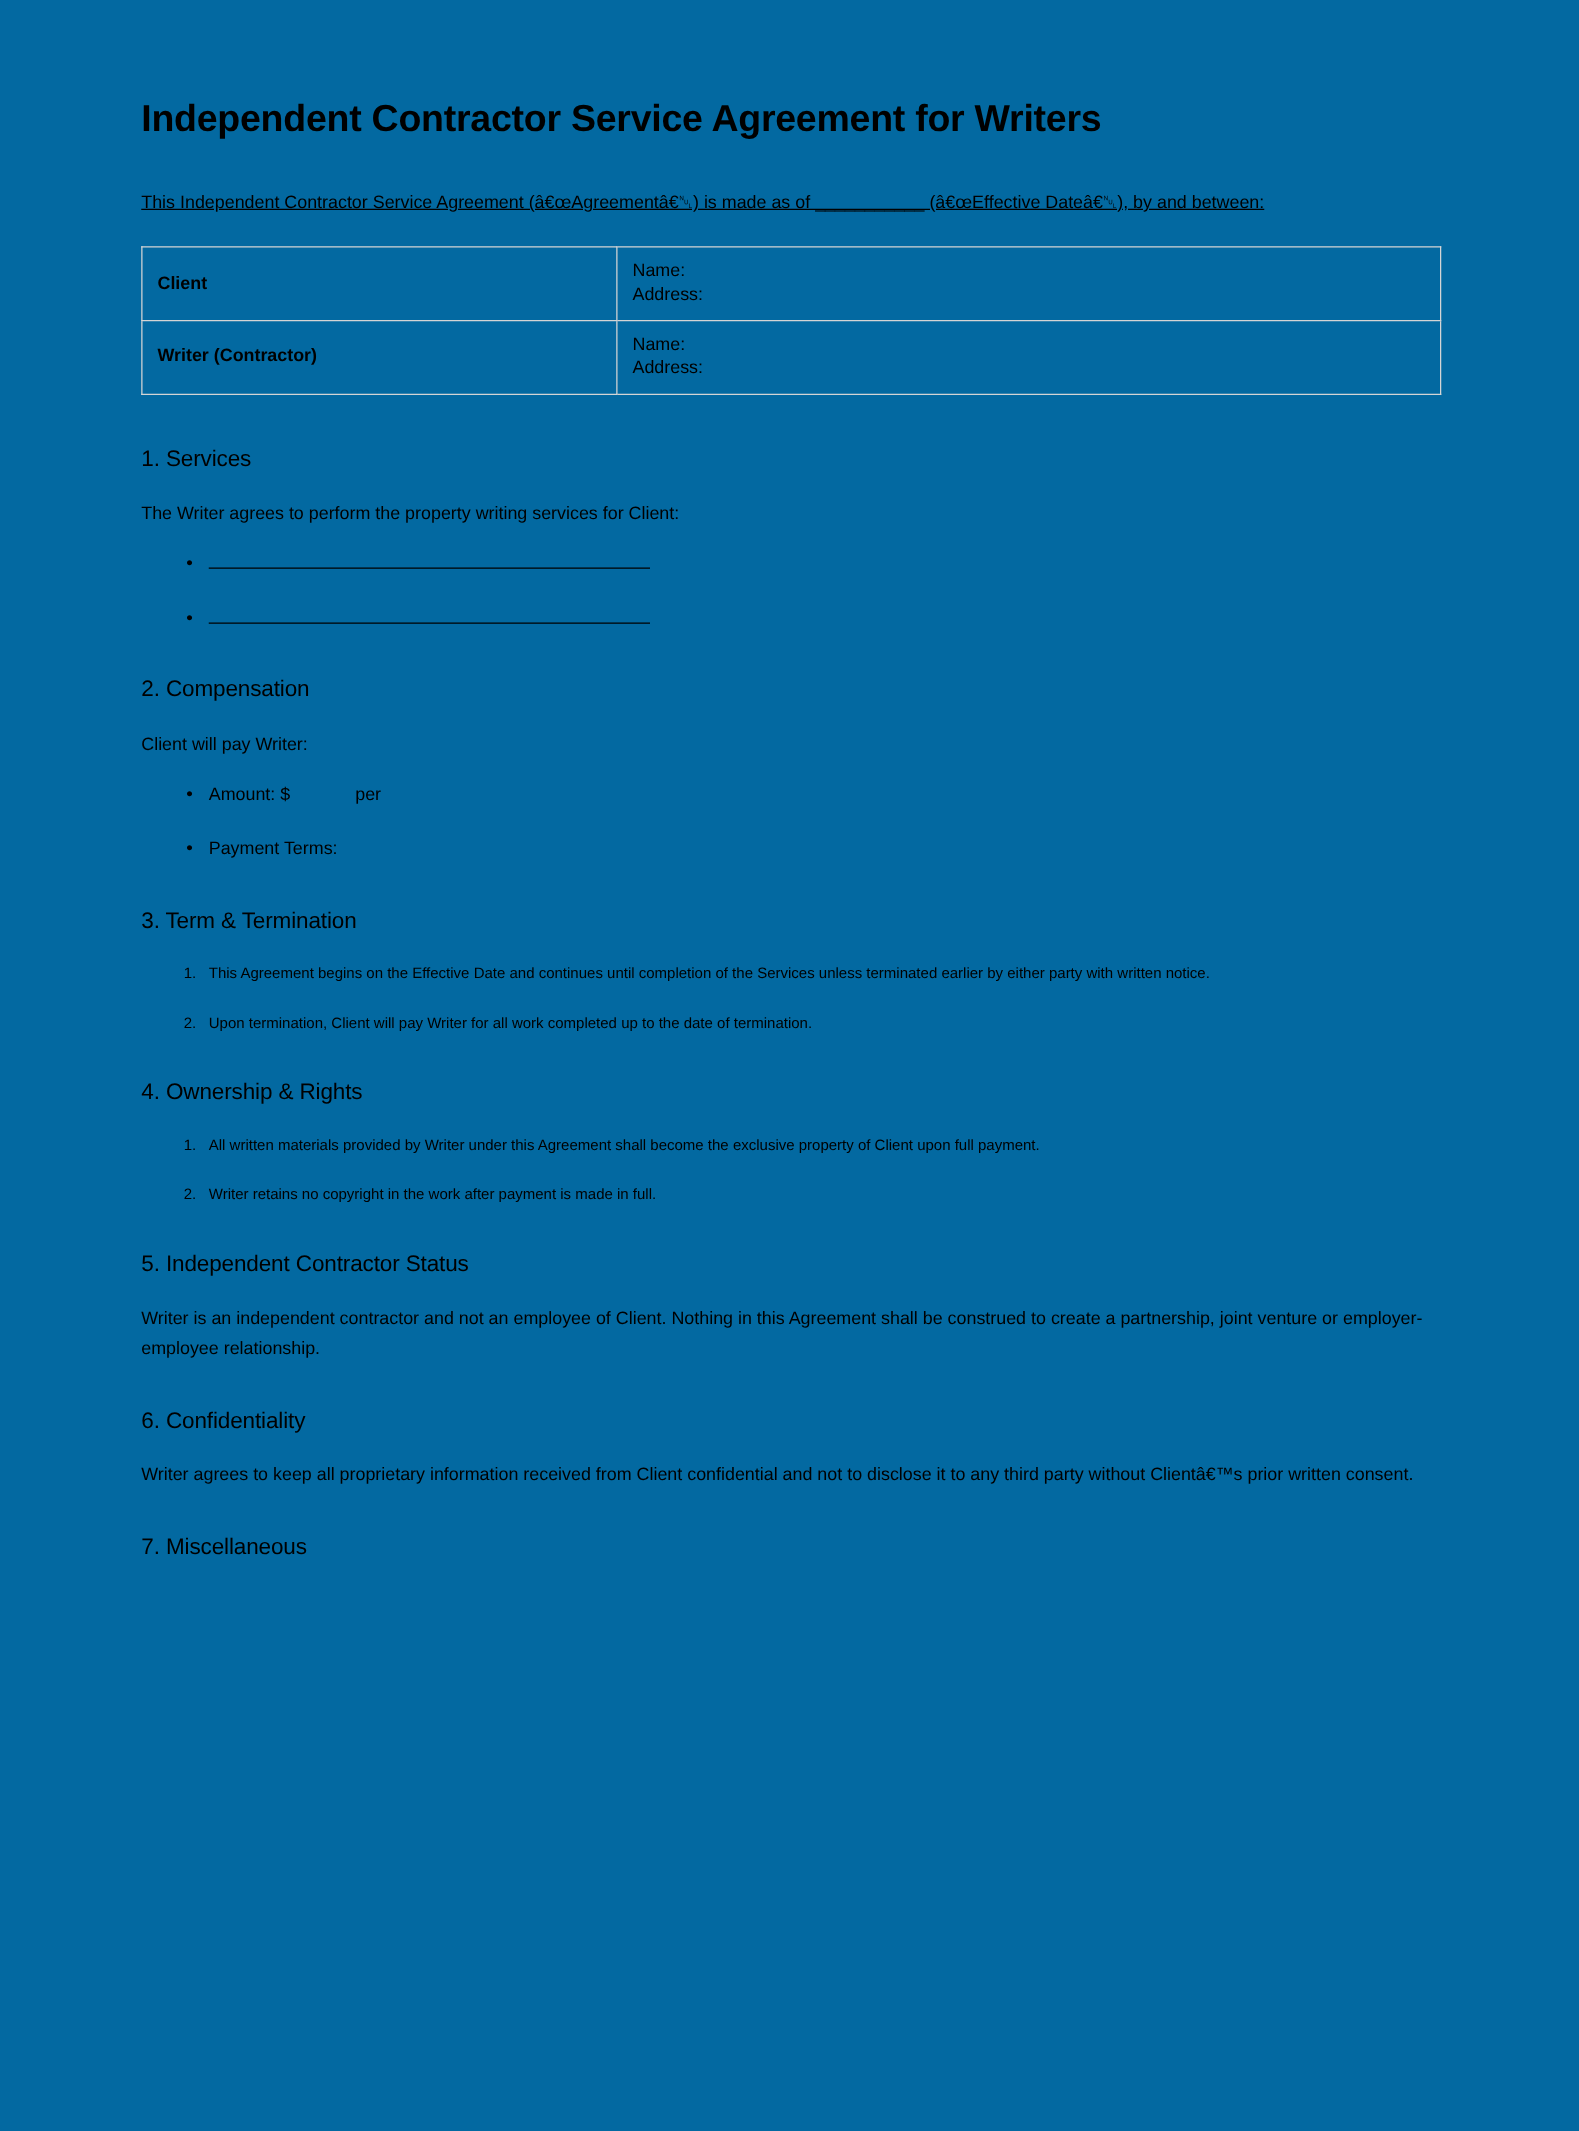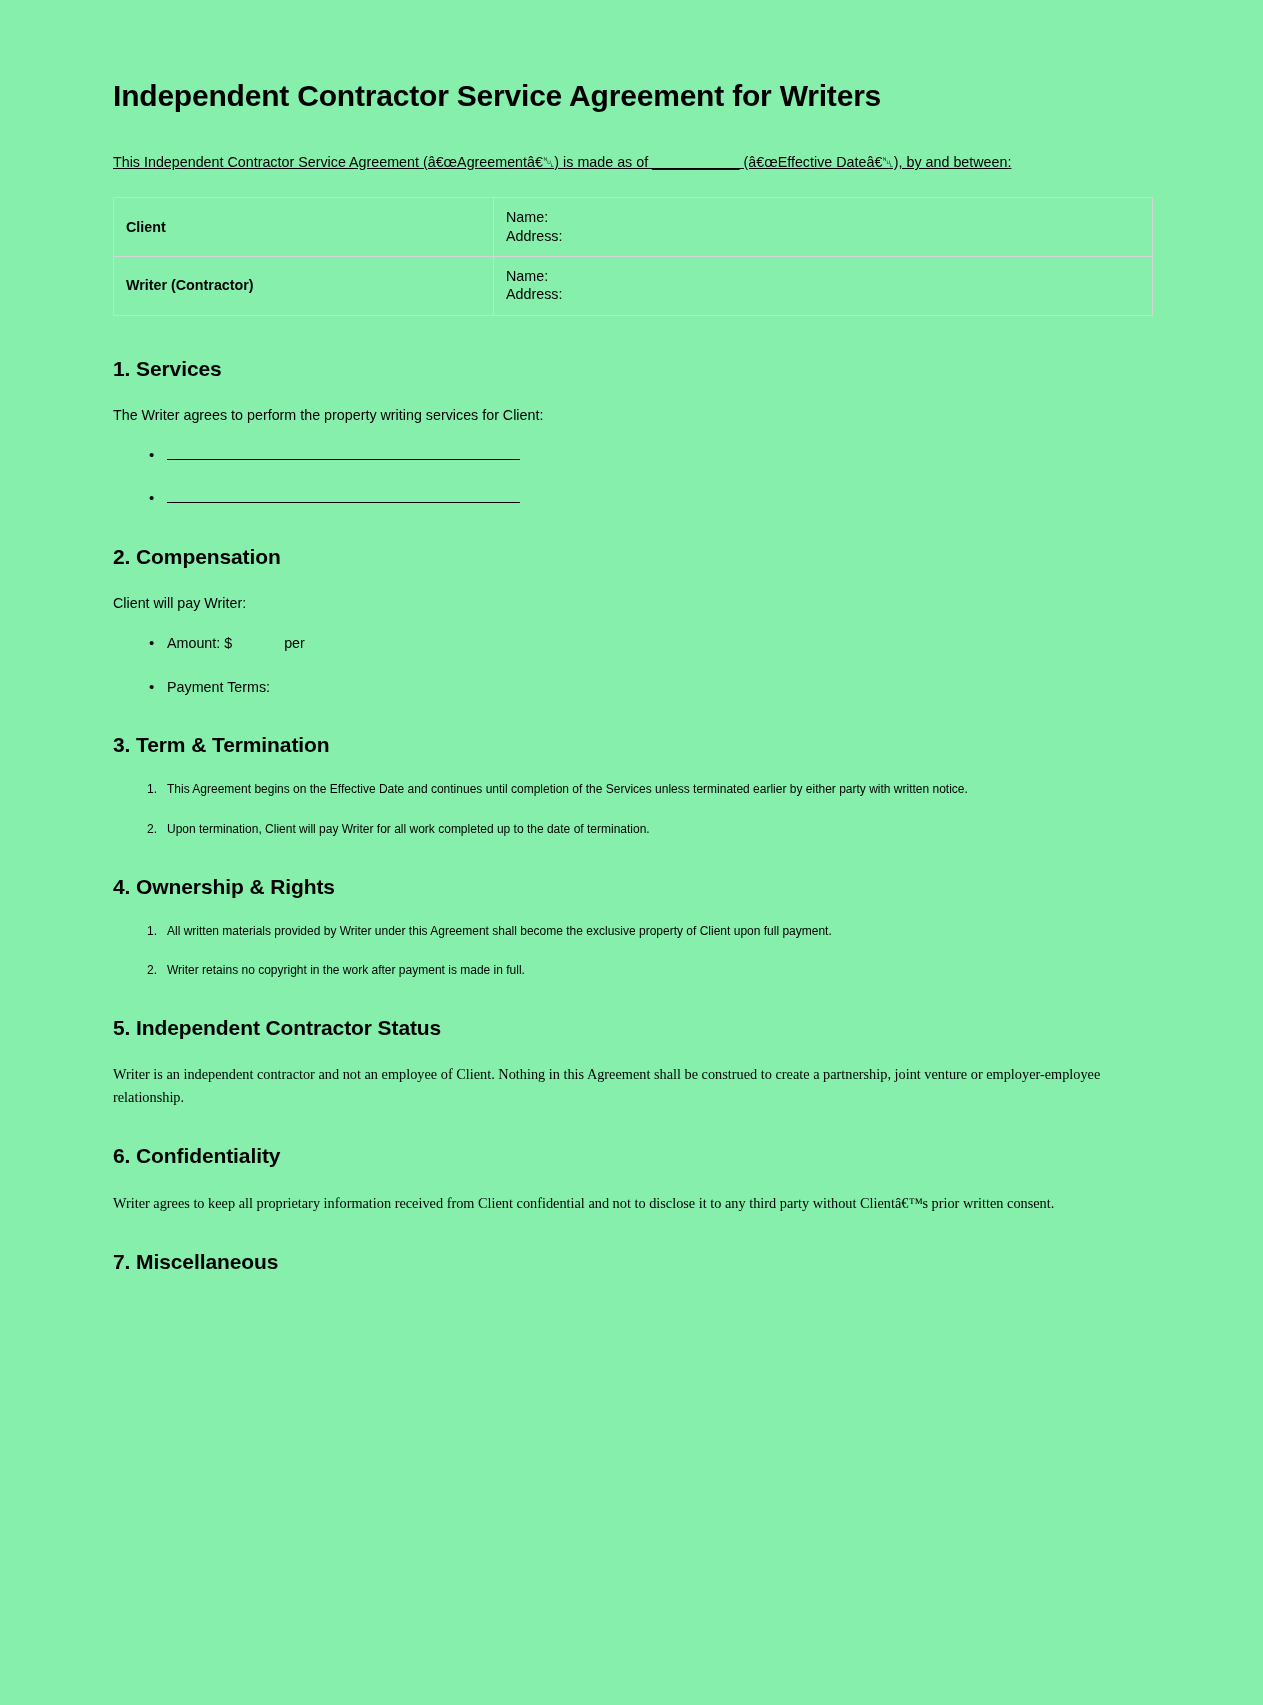--- a/index.html
+++ b/index.html
@@ -8,21 +8,21 @@
     background: #ffffff;
   }
   body {
     font-family: "Liberation Sans", sans-serif;
     color: #000000;
   }
   .page {
     width: 1263px;
     min-height: 1705px;
     margin: 0 auto;
-    background: #86efac;
+    background: #0369a1;
     box-sizing: border-box;
     position: relative;
   }
   .content {
     padding: 78px 110px 0 113px;
     box-sizing: border-box;
   }
   h1.doc-title {
     font-size: 30px;
     font-weight: bold;
@@ -57,37 +57,37 @@
     font-weight: bold;
     vertical-align: middle;
   }
   table.parties td.fields {
     width: auto;
   }
   table.parties td.fields .fline {
     display: block;
   }
   h2.section-title {
-    font-size: 21px;
-    font-weight: bold;
+    font-size: 18px;
+    font-weight: normal;
     margin: 0 0 22px 0;
     line-height: 1.25;
     color: #000;
     letter-spacing: -0.1px;
   }
   .section {
     margin-bottom: 34px;
   }
   p.body-text {
     font-size: 14.3px;
     line-height: 1.62;
     margin: 0 0 18px 0;
     color: #000;
   }
-  p.body-text:last-child { margin-bottom: 0; font-family: Liberation Serif, serif; }
+  p.body-text:last-child { margin-bottom: 0; }
   ul.bullets {
     margin: 0;
     padding: 0 0 0 36px;
     list-style: none;
   }
   ul.bullets > li {
     font-size: 14.3px;
     line-height: 1.5;
     margin: 0 0 22px 0;
     position: relative;

